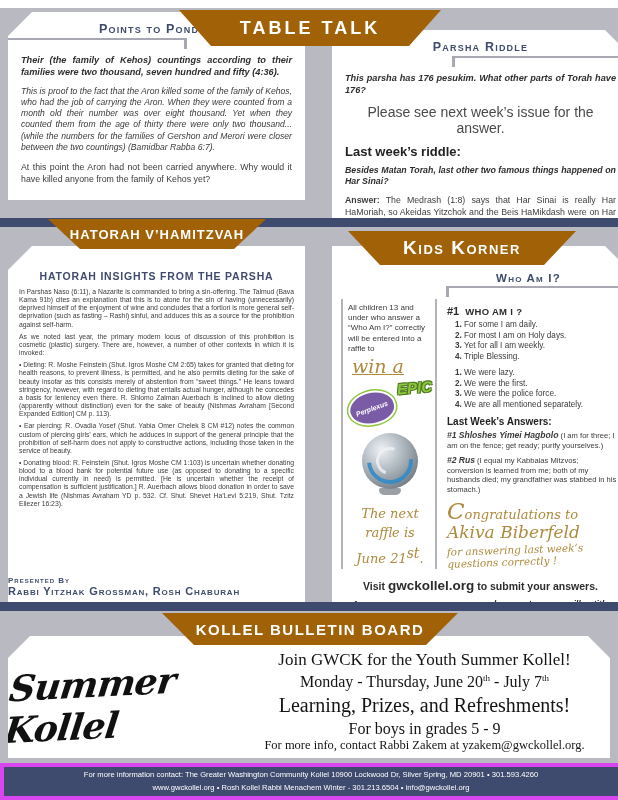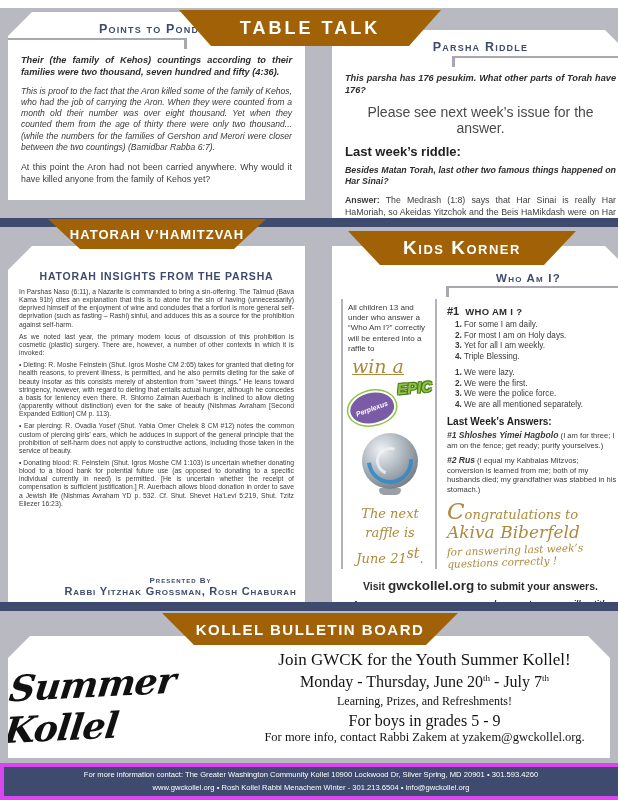--- a/index.html
+++ b/index.html
@@ -43,21 +43,21 @@
   .question{font-size:8.8px;line-height:1.35;text-align:justify;color:#3a3a3a;}
   .see-next{font-size:14px;text-align:center;color:#4a4a4a;margin:2px 0 8px;}
   .lastweek-h{font-weight:bold;font-size:13px;color:#222;margin:4px 0 6px;}
   .answer p{font-size:8.8px;line-height:1.35;text-align:justify;margin:0;}
   .answer .lbl{font-weight:bold;}
 
   
   .halacha-inner{padding:24px 11px 30px 11px;}
   .halacha-sub{font-weight:bold;color:#3f4b6e;font-size:10.5px;letter-spacing:.8px;text-align:center;margin:0 0 6px;}
   .halacha-inner p.body{font-size:6.8px;line-height:1.2;text-align:justify;margin:0 0 4px;color:#3c3c3c;}
-  .presented{position:absolute;left:0;bottom:5px;width:100%;text-align:center;color:#3f4b6e;font-variant:small-caps;font-weight:bold;margin-left:24px;}
+  .presented{position:absolute;left:0;bottom:5px;width:100%;color:#3f4b6e;font-variant:small-caps;font-weight:bold;}
   .presented .pby{font-size:8px;letter-spacing:1px;}
   .presented .pname{font-size:11px;letter-spacing:.8px;}
 
   
   .kids-inner{padding-top:26px;}
   .kids-sub-wrap{margin-left:104px;margin-right:8px;}
   .kids-row{display:flex;margin-top:4px;}
   .sidebar{width:84px;margin-left:9px;border-left:2px solid #b3b3bc;border-right:2px solid #b3b3bc;
            padding:4px 3px 0 5px;text-align:left;flex:none;}
   .sidebar .blurb{font-size:8px;line-height:1.28;color:#3a3a3a;}
@@ -101,21 +101,21 @@
       max-width:272px;margin:5px auto 0;color:#333;}
 
   
   .bulletin-row{display:flex;height:100%;padding-top:12px;box-sizing:border-box;}
   .summer-logo{width:245px;display:flex;align-items:center;justify-content:center;}
   .summer-logo span{font-family:"DejaVu Serif",serif;font-style:italic;font-weight:bold;font-size:36px;color:#111;
       transform:skewX(-10deg) rotate(-3deg);letter-spacing:-1px;}
   .bulletin-text{flex:1;text-align:center;font-family:"Liberation Serif",serif;color:#141414;padding-right:14px;}
   .bl1{font-size:17px;margin:2px 0 3px;}
   .bl2{font-size:16px;margin:0 0 3px;} .bl2 sup{font-size:9px;}
-  .bl3{font-size:12px;margin:0 0 3px;}
+  .bl3{font-size:20px;margin:0 0 3px;}
   .bl4{font-size:16px;margin:0 0 0;}
   .bl5{font-size:12.5px;}
 
   
   .footer{position:absolute;left:0;top:763px;width:614px;height:29px;background:#3f4b6e;border:4px solid #d946ef;
       color:#fff;text-align:center;font-size:7.6px;line-height:1.6;display:flex;flex-direction:column;justify-content:center;z-index:6;}
 </style>
 </head>
 <body>
 

